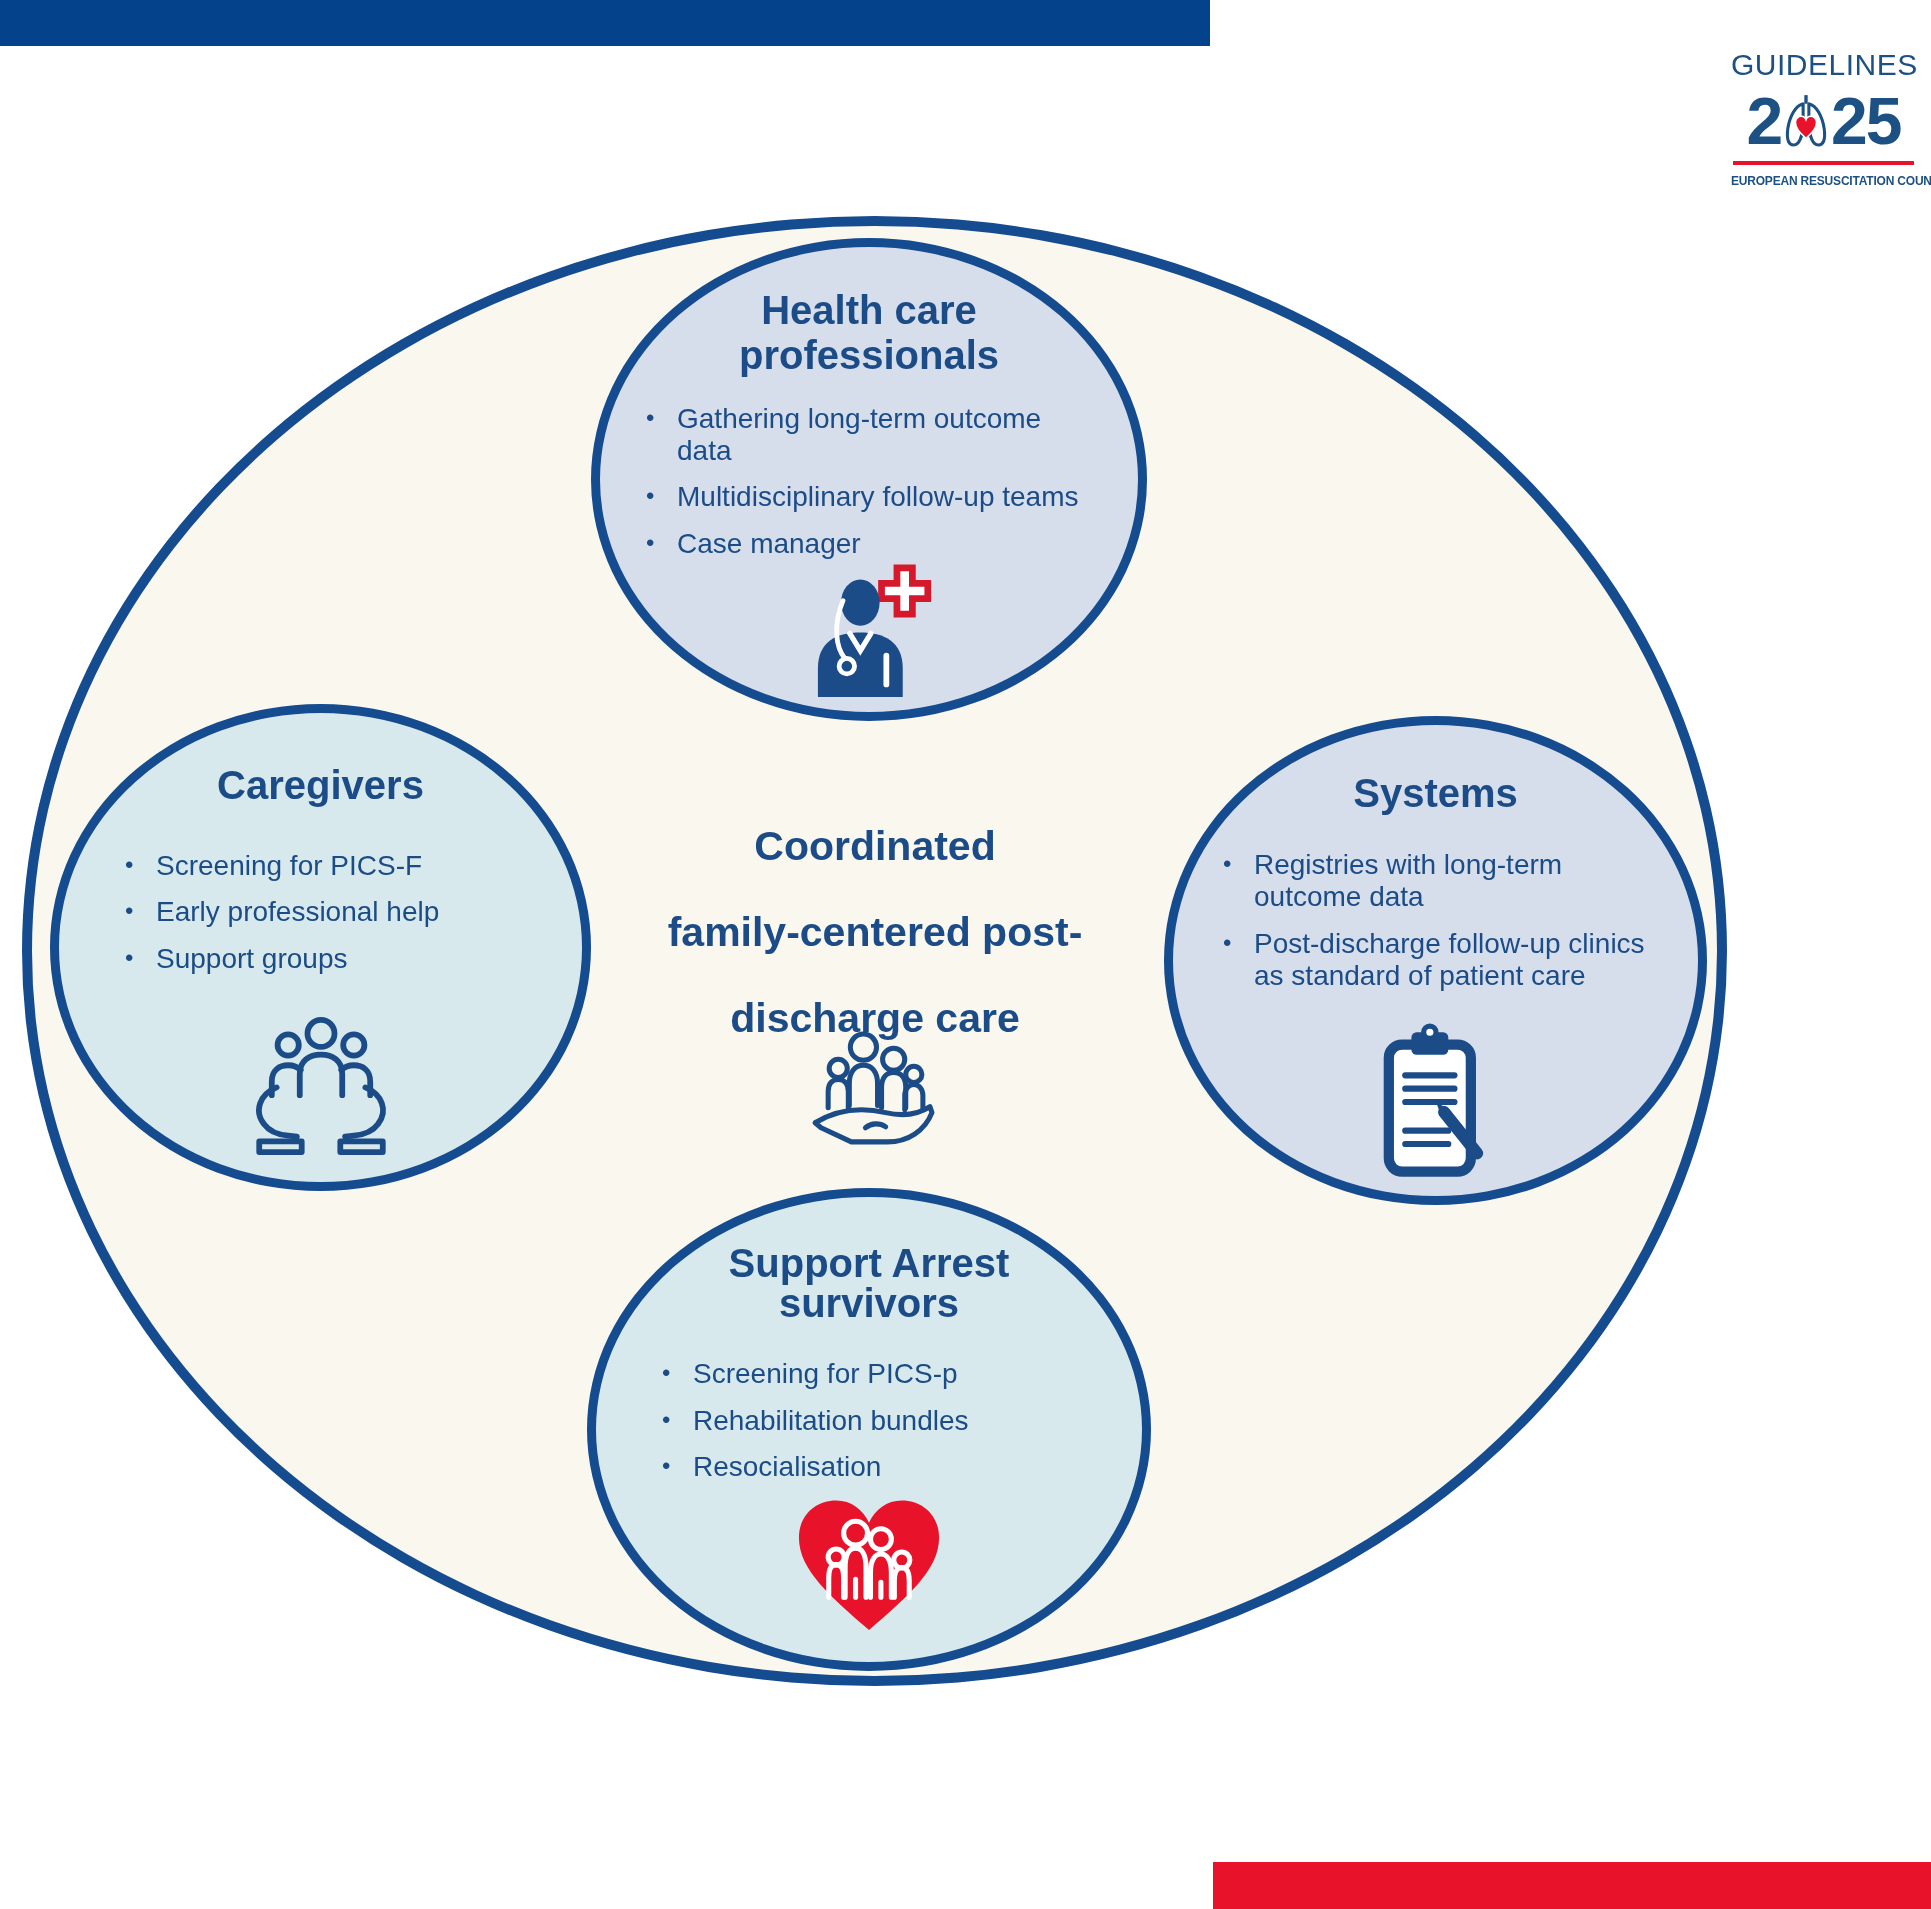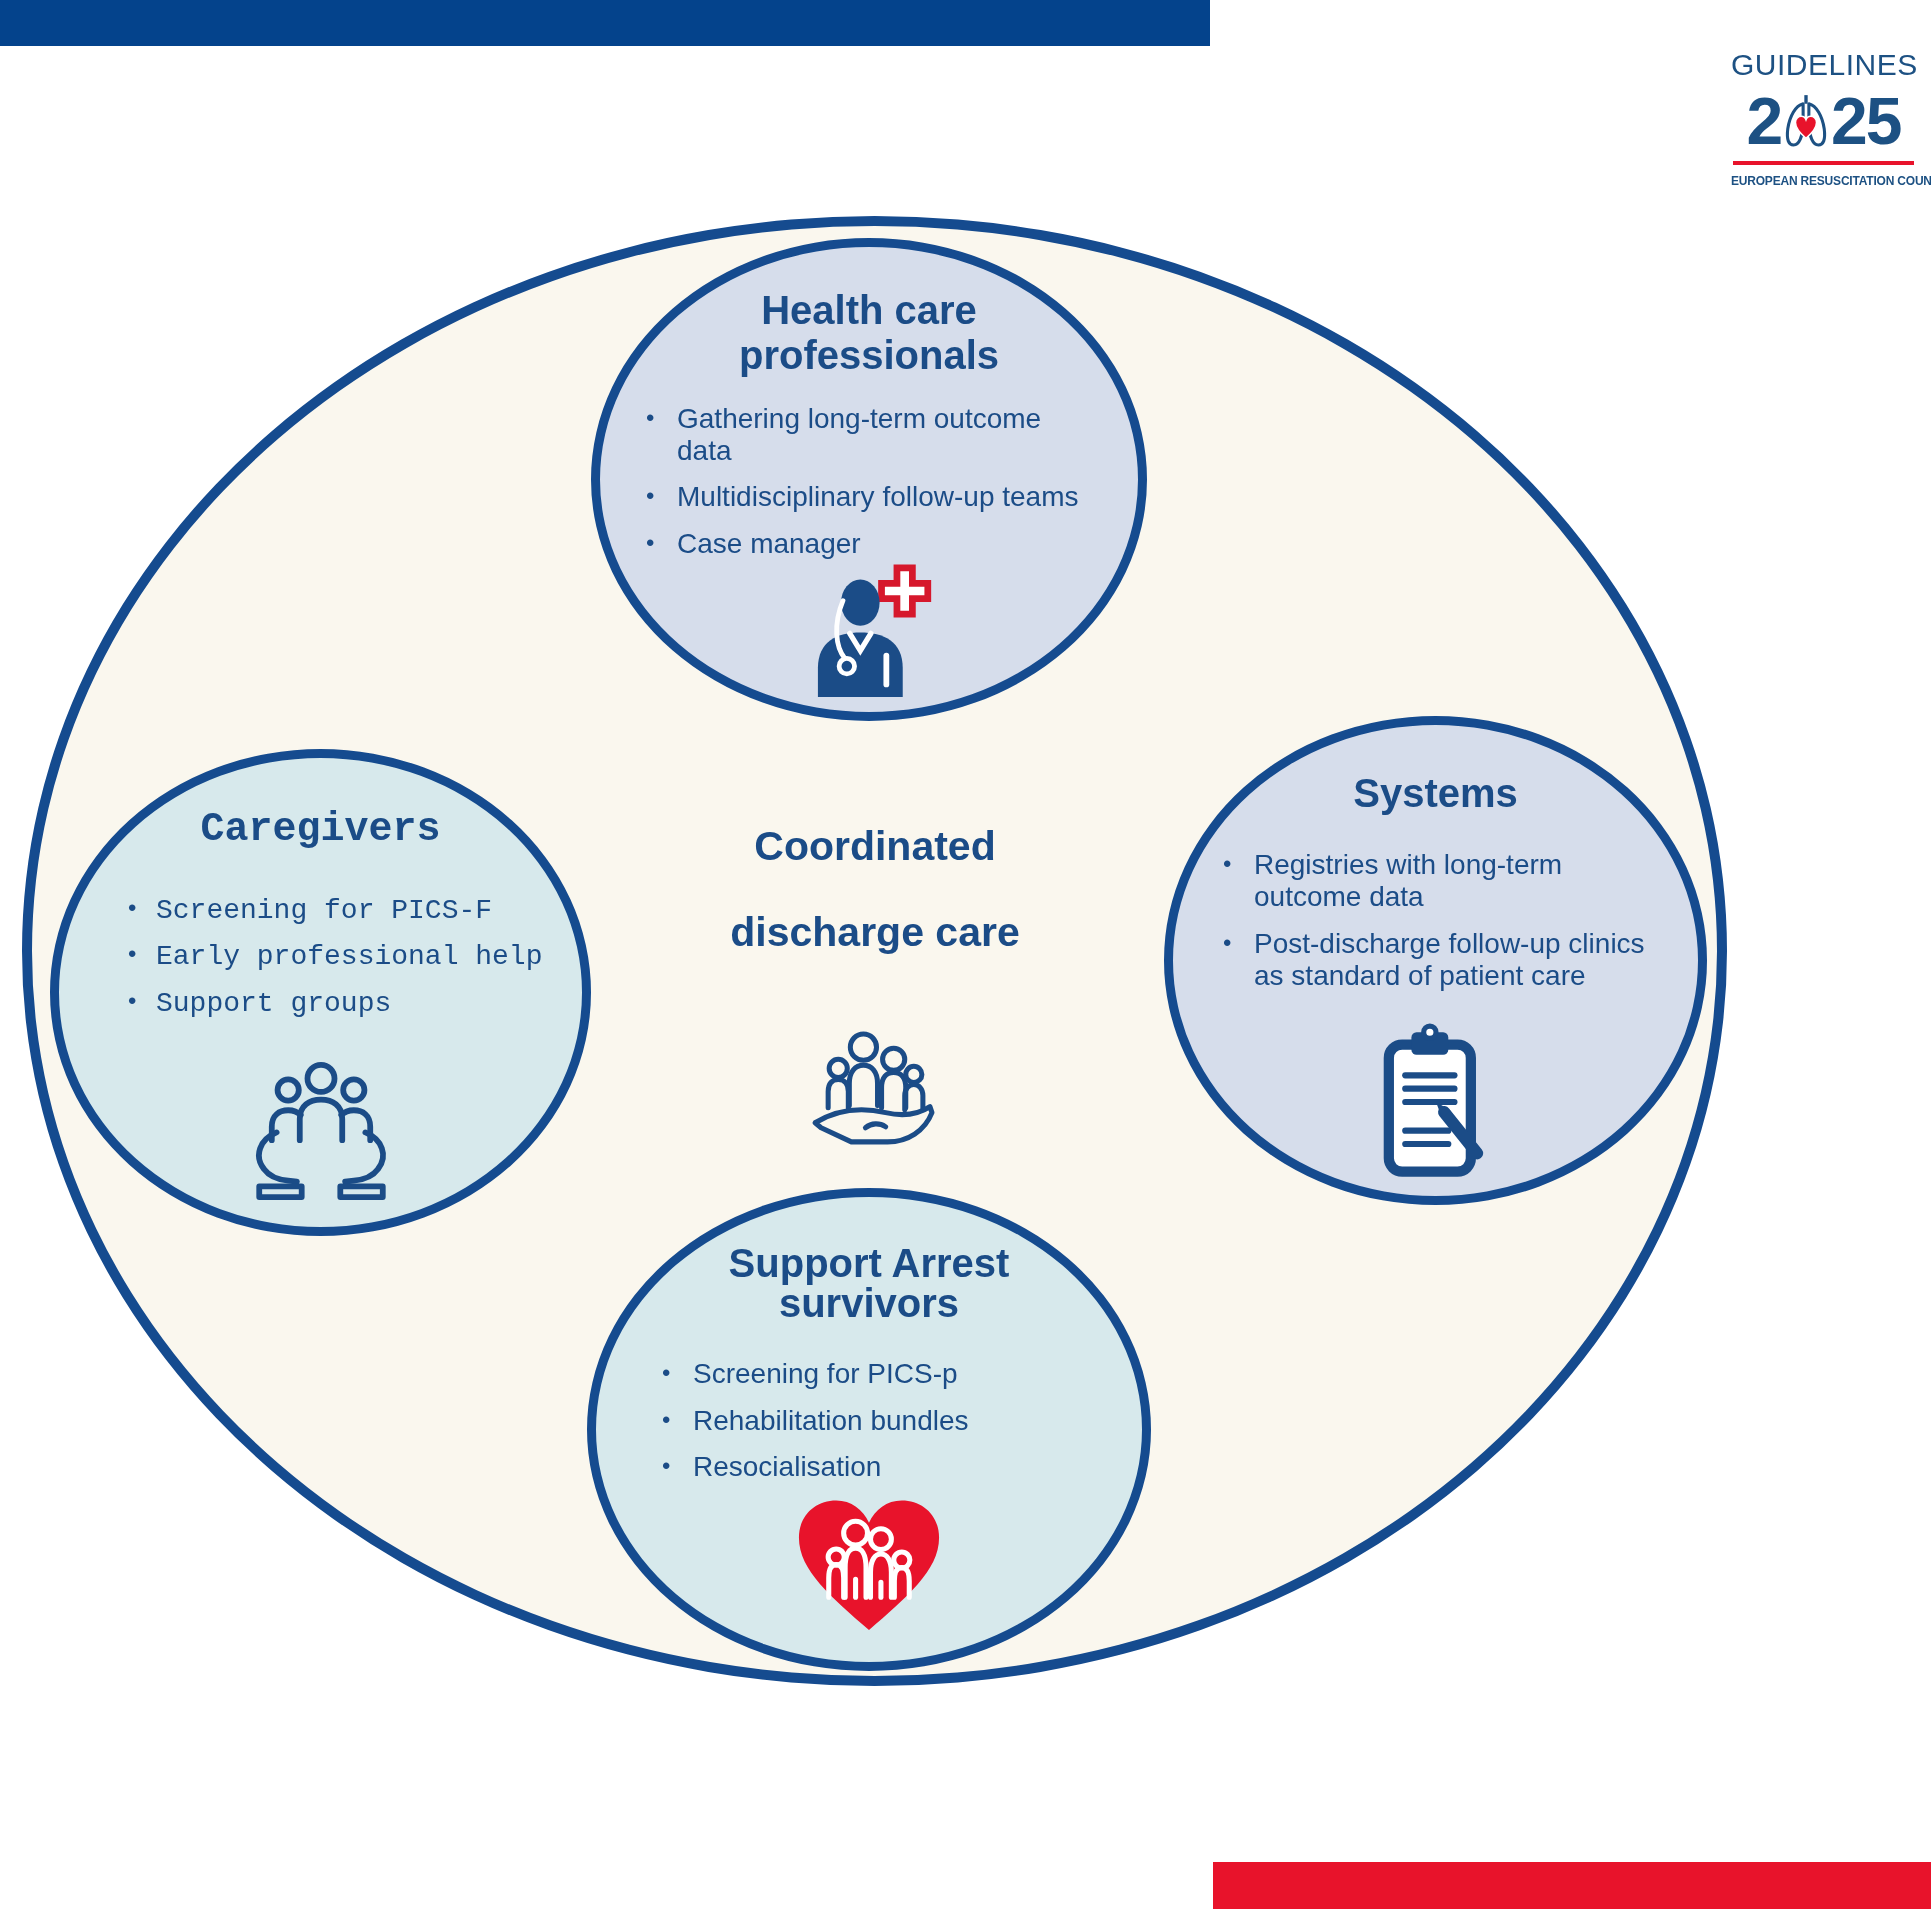--- a/index.html
+++ b/index.html
@@ -28,21 +28,21 @@
   .logo-rule{height:3.9px;background:var(--red);margin:7.7px 1.9px 8.7px 1.9px;}
   .logo-org{font-size:12px;font-weight:700;letter-spacing:-0.2px;white-space:nowrap;color:#1d5183;}
 
   
   .outer-ellipse{position:absolute;left:22px;top:216px;width:1705px;height:1470px;
     background:var(--cream);border:10.6px solid var(--border-blue);border-radius:50%;}
 
   
   .circle{position:absolute;border:9.7px solid var(--border-blue);border-radius:50%;color:var(--text-blue);}
   .circle--top{left:591px;top:238px;width:556px;height:483px;background:var(--lavender);}
-  .circle--left{left:50px;top:749px;width:541px;height:487px;background:var(--cyan);font-family:Liberation Mono, monospace;}
+  .circle--left{left:50px;top:704px;width:541px;height:487px;background:var(--cyan);}
   .circle--right{left:1164px;top:716px;width:543px;height:489px;background:var(--lavender);}
   .circle--bottom{left:587px;top:1188px;width:564px;height:483px;background:var(--cyan);}
 
   .circle-title{font-weight:700;font-size:40px;text-align:center;line-height:1.12;}
   .circle--top .circle-title{padding-top:41px;margin:0 auto;max-width:338px;}
   .circle--left .circle-title{padding-top:50px;}
   .circle--right .circle-title{padding-top:46px;}
   .circle--bottom .circle-title{padding-top:46px;margin:0 auto;max-width:319px;line-height:1.0;}
 
   ul.bullets{list-style:none;font-size:28px;line-height:1.15;font-weight:400;}
@@ -87,20 +87,21 @@
       <span>25</span>
     </div>
     <div class="logo-rule"></div>
     <div class="logo-org">EUROPEAN RESUSCITATION COUNCIL</div>
   </div>
 
   <div class="outer-ellipse"></div>
 
   <div class="center-text">
     <span class="center-line">Coordinated</span>
+    <span class="center-line">family-centered post-</span>
     <span class="center-line">discharge care</span>
   </div>
 
   <svg class="center-icon" width="131" height="131" viewBox="0 0 130 130" fill="none" stroke="#1b4c87" stroke-width="5" stroke-linecap="round" stroke-linejoin="round">
     <circle cx="56" cy="22" r="13"></circle>
     <path d="M42 80 V58 c0-12 6-18 14-18 s14 6 14 18 v22"></path>
     <circle cx="86" cy="34" r="11"></circle>
     <path d="M74 82 V62 c0-10 5-15 12-15 s12 5 12 15 v20"></path>
     <circle cx="31" cy="43" r="9"></circle>
     <path d="M21 82 V66 c0-8 4-12 10-12 s10 4 10 12 v16"></path>

